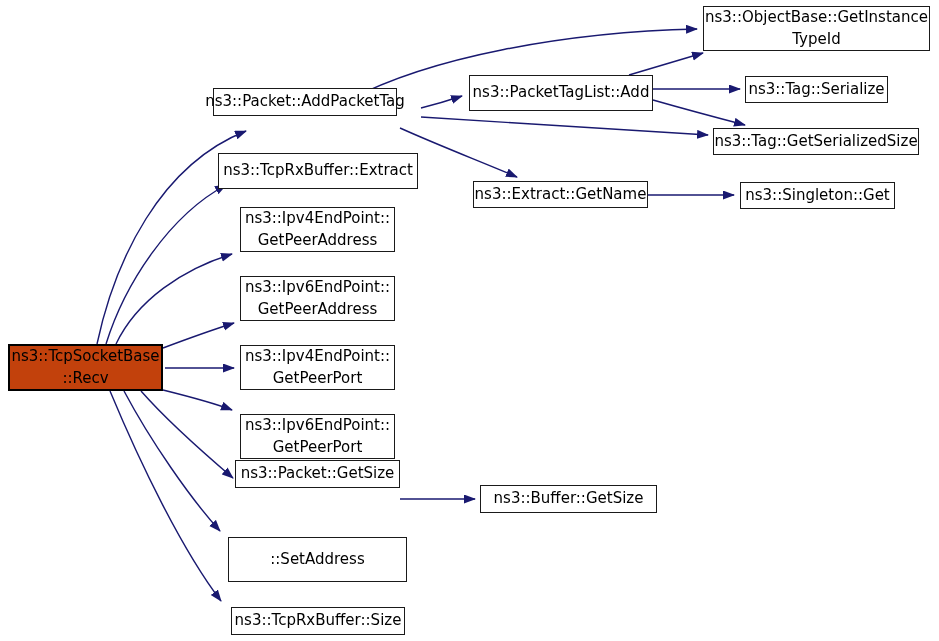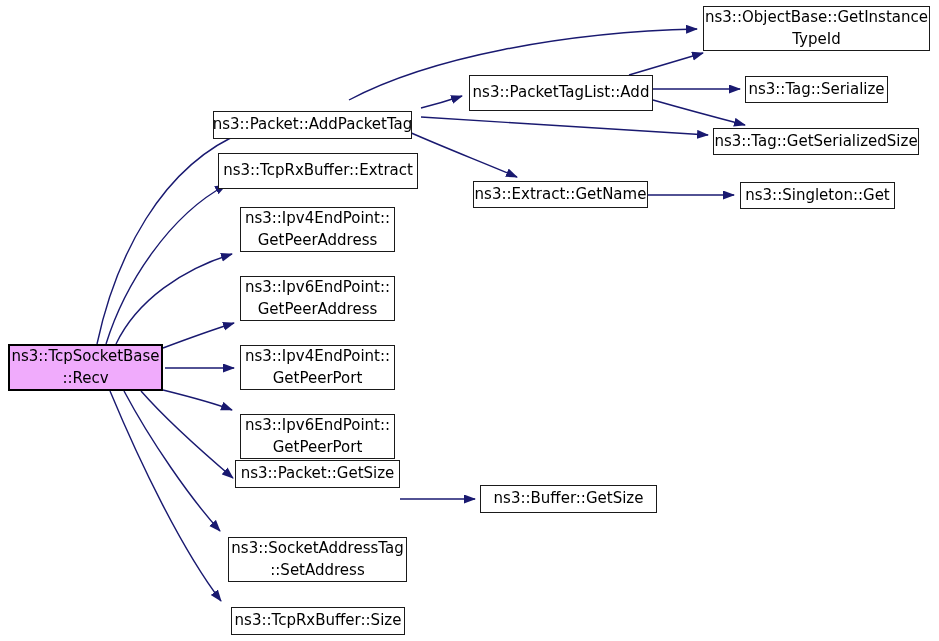--- a/index.html
+++ b/index.html
@@ -21,21 +21,21 @@
     align-items:center;
     justify-content:center;
     font-size:15px;
     line-height:1.45;
     color:#000000;
     white-space:nowrap;
     cursor:pointer;
     z-index:2;
   }
   .node.highlight{
-    background:#f0abfc;
+    background:#c2410c;
     border:2px solid #000000;
     cursor:default;
   }
   .node span{display:block;text-align:center;}
   path.edge{stroke:#191970;stroke-width:1.4;fill:none;}
 </style>
 </head>
 <body>
 
 <div id="canvas">
@@ -64,21 +64,21 @@
     <path class="edge" d="M 653,100 C 688,110 722,119 745,125" marker-end="url(#arrow)"></path>
     <path class="edge" d="M 648,195 L 734,195" marker-end="url(#arrow)"></path>
     <path class="edge" d="M 400,499 L 475,499" marker-end="url(#arrow)"></path>
   </svg>
 
   <div class="node highlight" style="left:8px;top:344px;width:155px;height:47px">
     <span>ns3::TcpSocketBase</span>
     <span>::Recv</span>
   </div>
 
-  <div class="node" style="left:213px;top:111px;width:199px;height:28px">
+  <div class="node" style="left:213px;top:88px;width:184px;height:28px">
     <span>ns3::Packet::AddPacketTag</span>
   </div>
 
   <div class="node" style="left:218px;top:153px;width:200px;height:36px">
     <span>ns3::TcpRxBuffer::Extract</span>
   </div>
 
   <div class="node" style="left:240px;top:207px;width:155px;height:45px">
     <span>ns3::Ipv4EndPoint::</span>
     <span>GetPeerAddress</span>
@@ -97,21 +97,20 @@
   <div class="node" style="left:240px;top:414px;width:155px;height:45px">
     <span>ns3::Ipv6EndPoint::</span>
     <span>GetPeerPort</span>
   </div>
 
   <div class="node" style="left:235px;top:460px;width:165px;height:28px">
     <span>ns3::Packet::GetSize</span>
   </div>
 
   <div class="node" style="left:228px;top:537px;width:179px;height:45px">
-    <span>ns3::SocketAddressTag</span>
     <span>::SetAddress</span>
   </div>
 
   <div class="node" style="left:231px;top:607px;width:174px;height:28px">
     <span>ns3::TcpRxBuffer::Size</span>
   </div>
 
   <div class="node" style="left:469px;top:75px;width:184px;height:36px">
     <span>ns3::PacketTagList::Add</span>
   </div>

